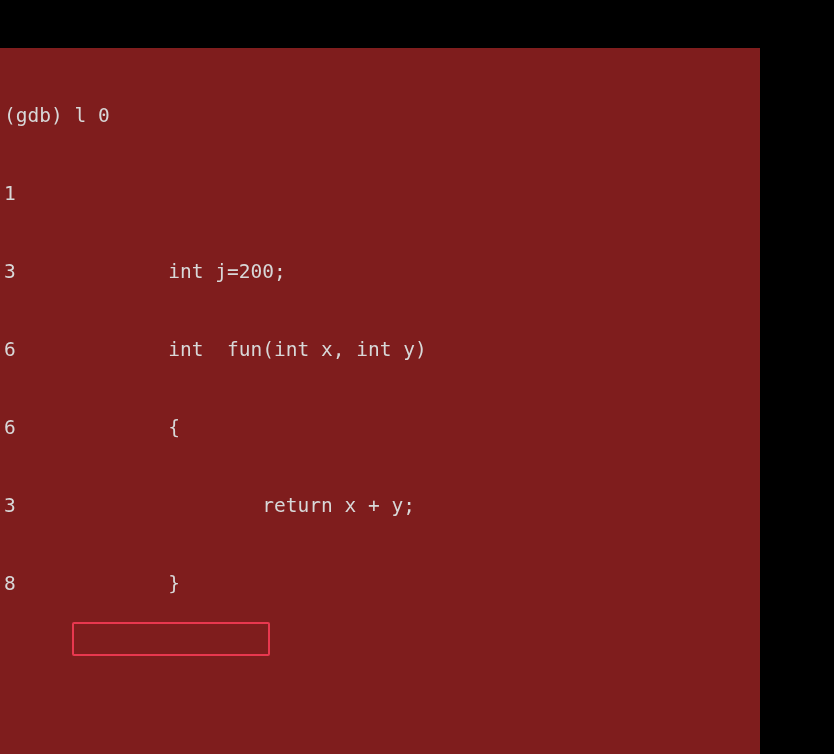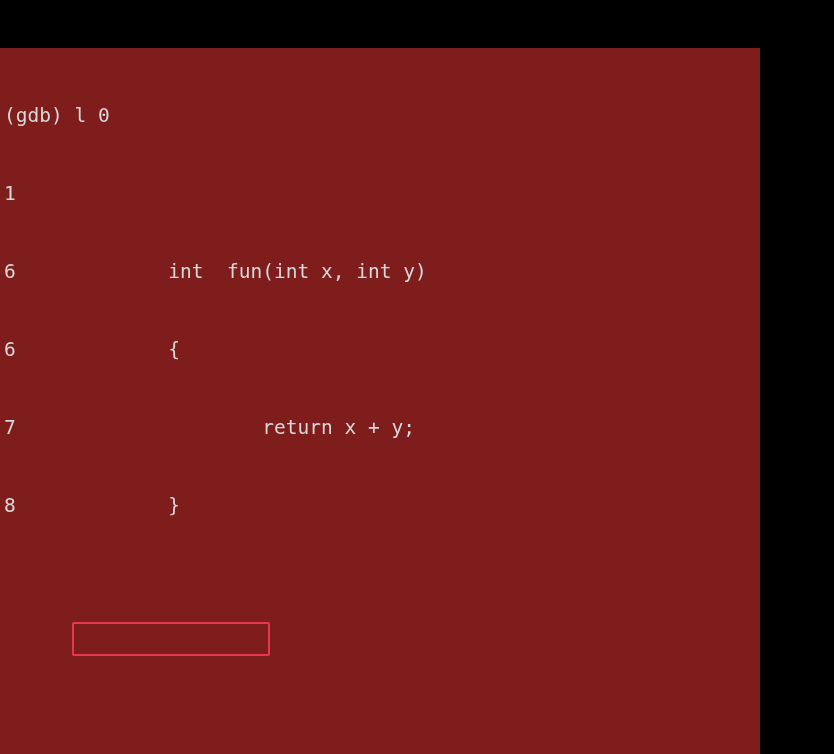--- a/index.html
+++ b/index.html
@@ -68,23 +68,24 @@
   }
 </style>
 </head>
 <body>
 
 <div id="terminal">
 
   <div id="screen">
     <span class="trow">(gdb) l 0</span>
     <span class="trow">1</span>
+    <span class="trow">3             int j=200;</span>
     <span class="trow">6             int  fun(int x, int y)</span>
     <span class="trow">6             {</span>
-    <span class="trow">7                     return x + y;</span>
+    <span class="trow">3                     return x + y;</span>
     <span class="trow">8             }</span>
     
     
     
     
     
     
     
     
     

